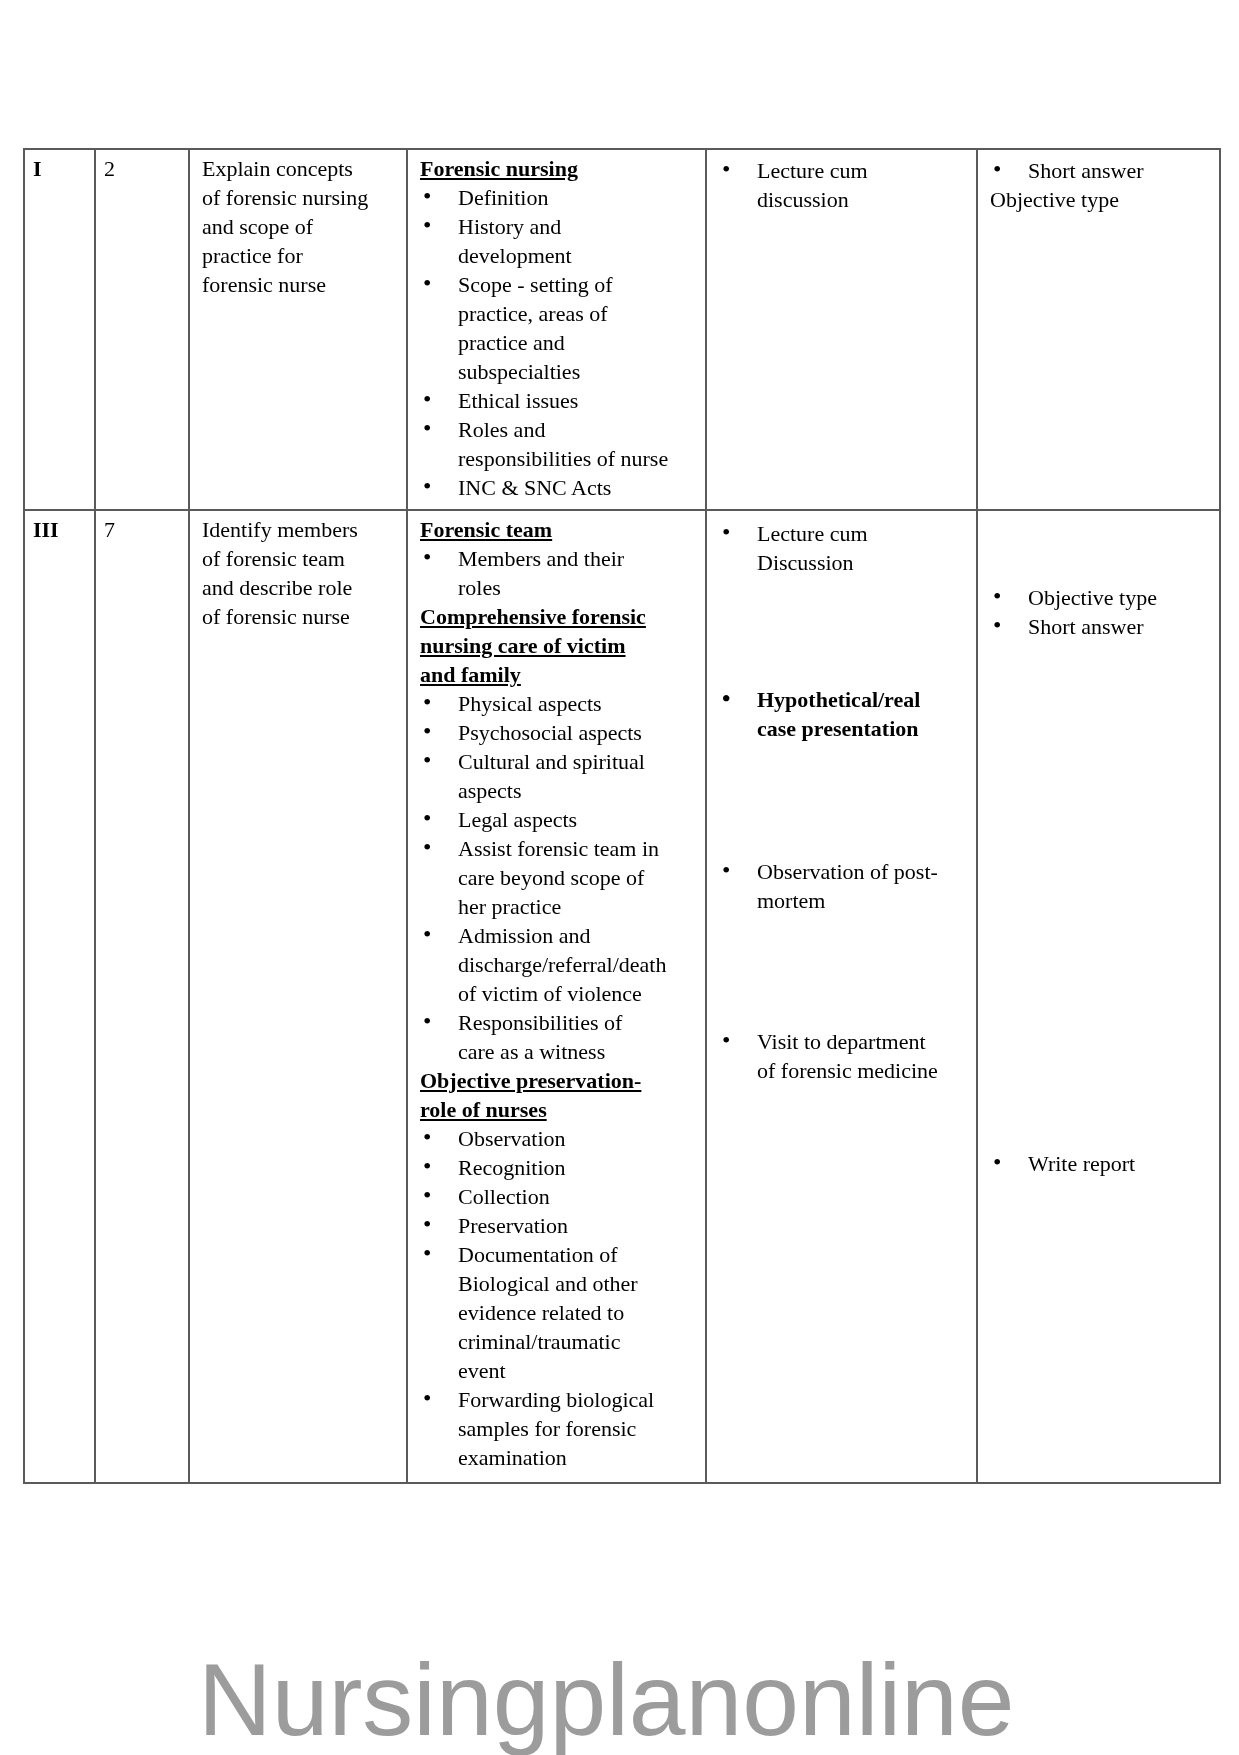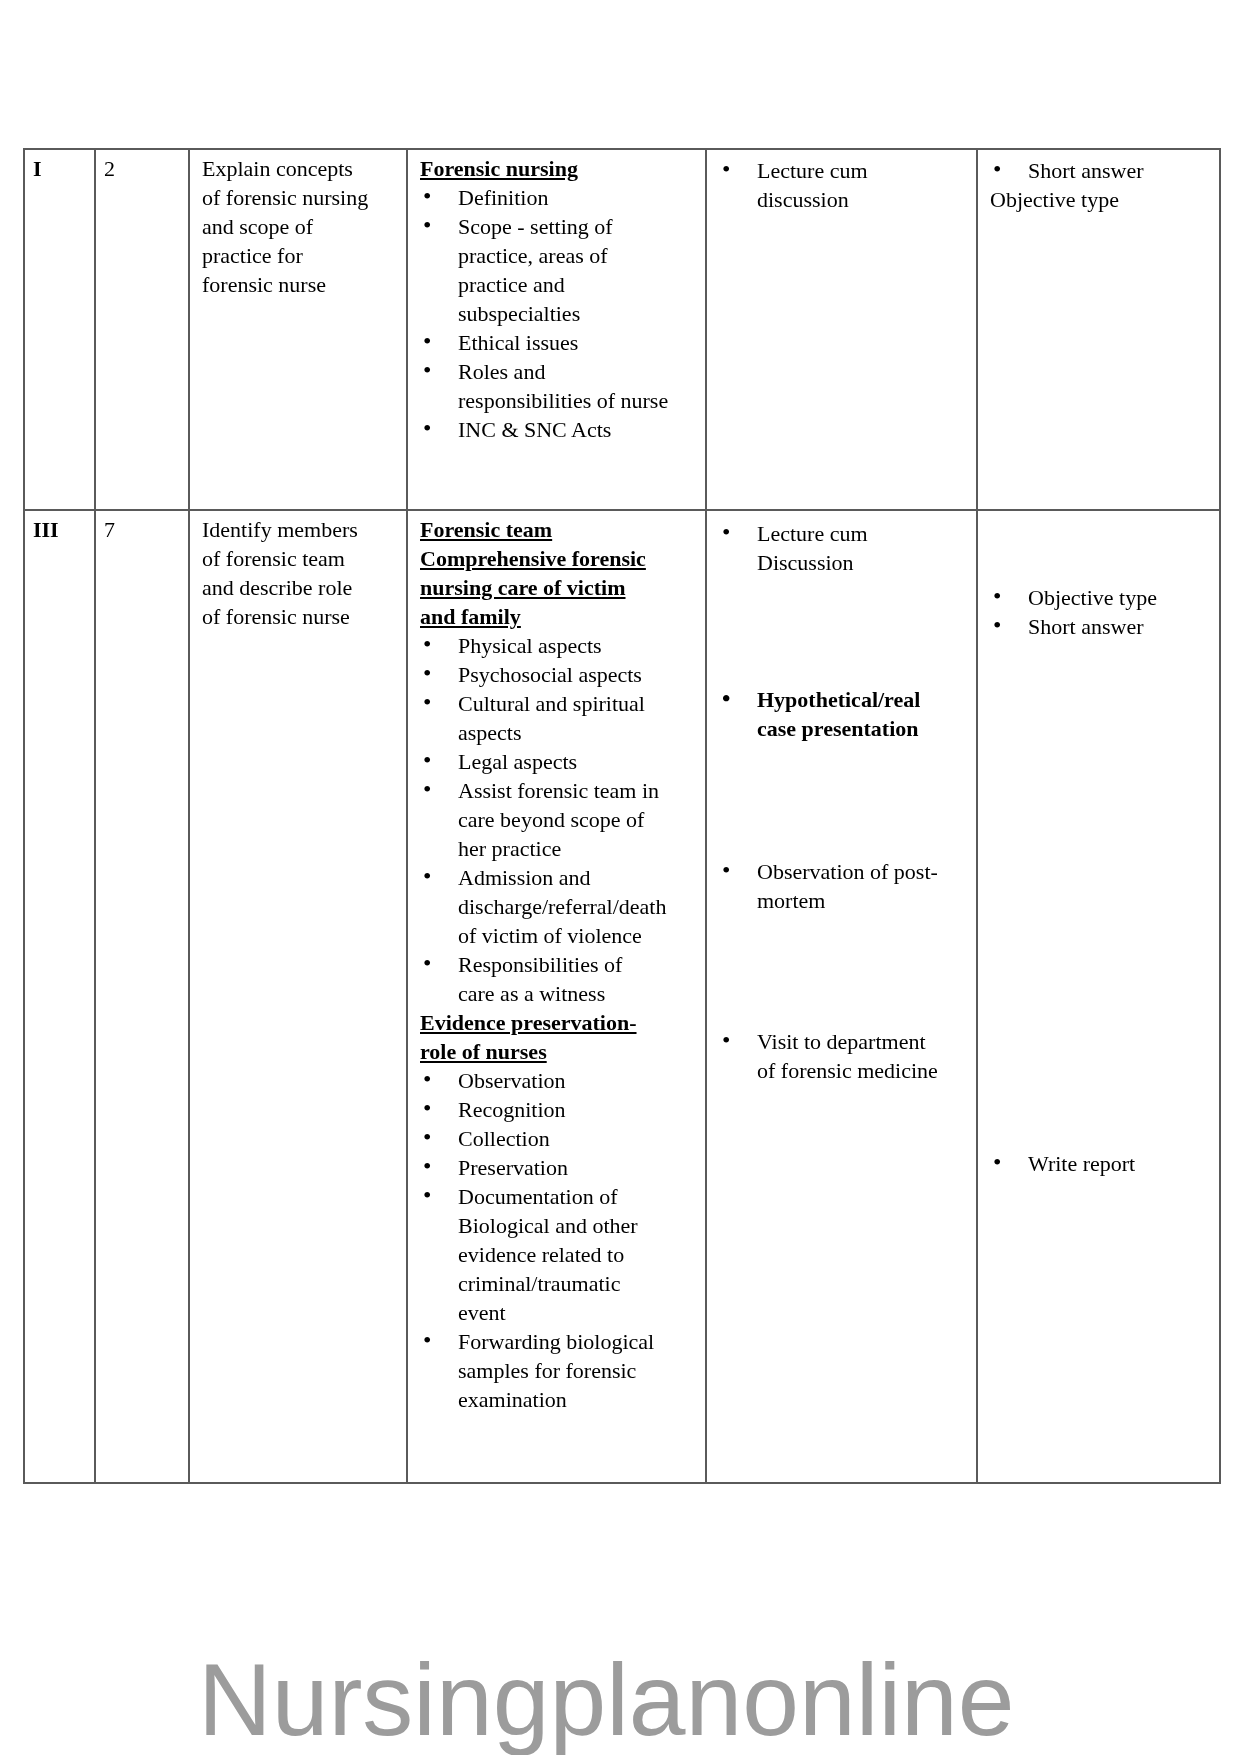--- a/index.html
+++ b/index.html
@@ -48,20 +48,22 @@
     <div class="cell">
       <div class="pre">Explain concepts
 of forensic nursing
 and scope of
 practice for
 forensic nurse</div>
     </div>
     <div class="cell">
       <div class="hd">Forensic nursing</div>
       <div class="li">Definition</div>
+      <div class="li">History and
+development</div>
       <div class="li">Scope - setting of
 practice, areas of
 practice and
 subspecialties</div>
       <div class="li">Ethical issues</div>
       <div class="li">Roles and
 responsibilities of nurse</div>
       <div class="li">INC &amp; SNC Acts</div>
     </div>
     <div class="cell">
@@ -80,37 +82,39 @@
       <span>7</span>
     </div>
     <div class="cell">
       <div class="pre">Identify members
 of forensic team
 and describe role
 of forensic nurse</div>
     </div>
     <div class="cell">
       <div class="hd">Forensic team</div>
+      <div class="li">Members and their
+roles</div>
       <div class="hd">Comprehensive forensic
 nursing care of victim
 and family</div>
       <div class="li">Physical aspects</div>
       <div class="li">Psychosocial aspects</div>
       <div class="li">Cultural and spiritual
 aspects</div>
       <div class="li">Legal aspects</div>
       <div class="li">Assist forensic team in
 care beyond scope of
 her practice</div>
       <div class="li">Admission and
 discharge/referral/death
 of victim of violence</div>
       <div class="li">Responsibilities of
 care as a witness</div>
-      <div class="hd">Evidence preservation-
+      <div class="hd">Objective preservation-
 role of nurses</div>
       <div class="li">Observation</div>
       <div class="li">Recognition</div>
       <div class="li">Collection</div>
       <div class="li">Preservation</div>
       <div class="li">Documentation of
 Biological and other
 evidence related to
 criminal/traumatic
 event</div>

